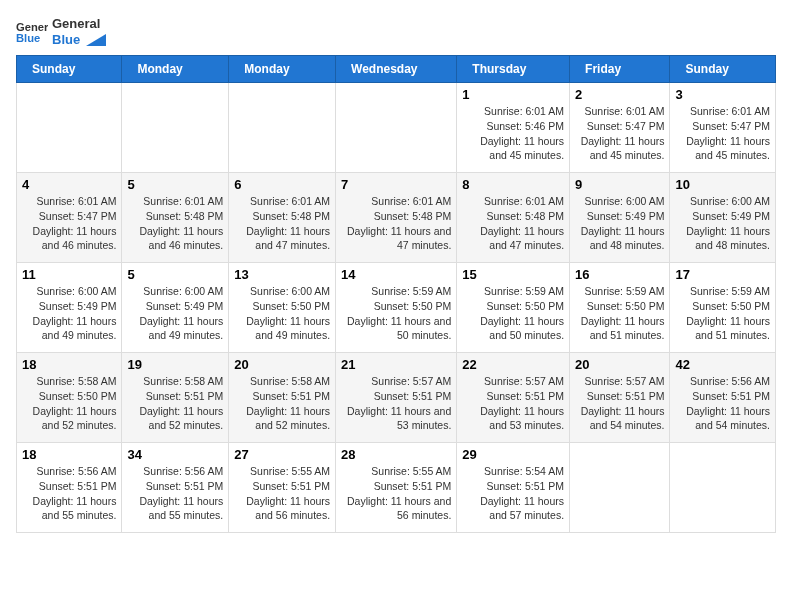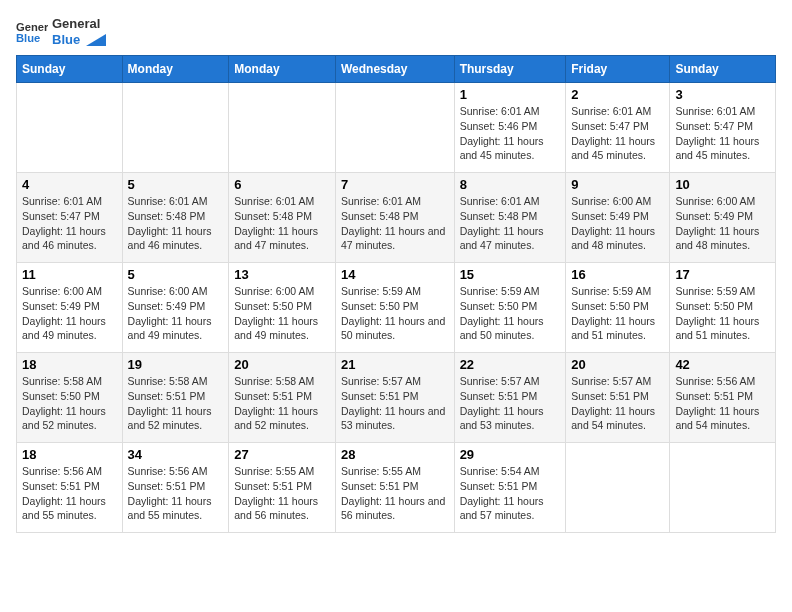--- a/index.html
+++ b/index.html
@@ -41,21 +41,21 @@
     table {
       width: 100%;
       border-collapse: collapse;
       font-size: 11px;
     }
     thead tr {
       background: #2176d2;
       color: #fff;
     }
     thead th {
-      padding: 6px 5px;
+      padding: 6px 15px;
       text-align: left;
       font-size: 12px;
       font-weight: bold;
       border: 1px solid #1a5fa8;
     }
     tbody tr {
       border-bottom: 1px solid #ddd;
     }
     tbody tr:nth-child(odd) {
       background: #fff;
@@ -73,20 +73,21 @@
     .day-num {
       font-weight: bold;
       font-size: 13px;
       display: block;
       margin-bottom: 2px;
     }
     .day-info {
       color: #333;
       font-size: 10.5px;
       line-height: 1.4;
+      text-align: right;
     }
   </style>
 </head>
 <body>
 
 <div class="header">
   <div class="logo">
     <svg class="logo-icon" viewBox="0 0 40 34">
       <text x="0" y="16" font-size="14" font-weight="bold" fill="#333" font-family="Arial">General</text>
       <text x="0" y="30" font-size="14" font-weight="bold" fill="#2176d2" font-family="Arial">Blue</text>

